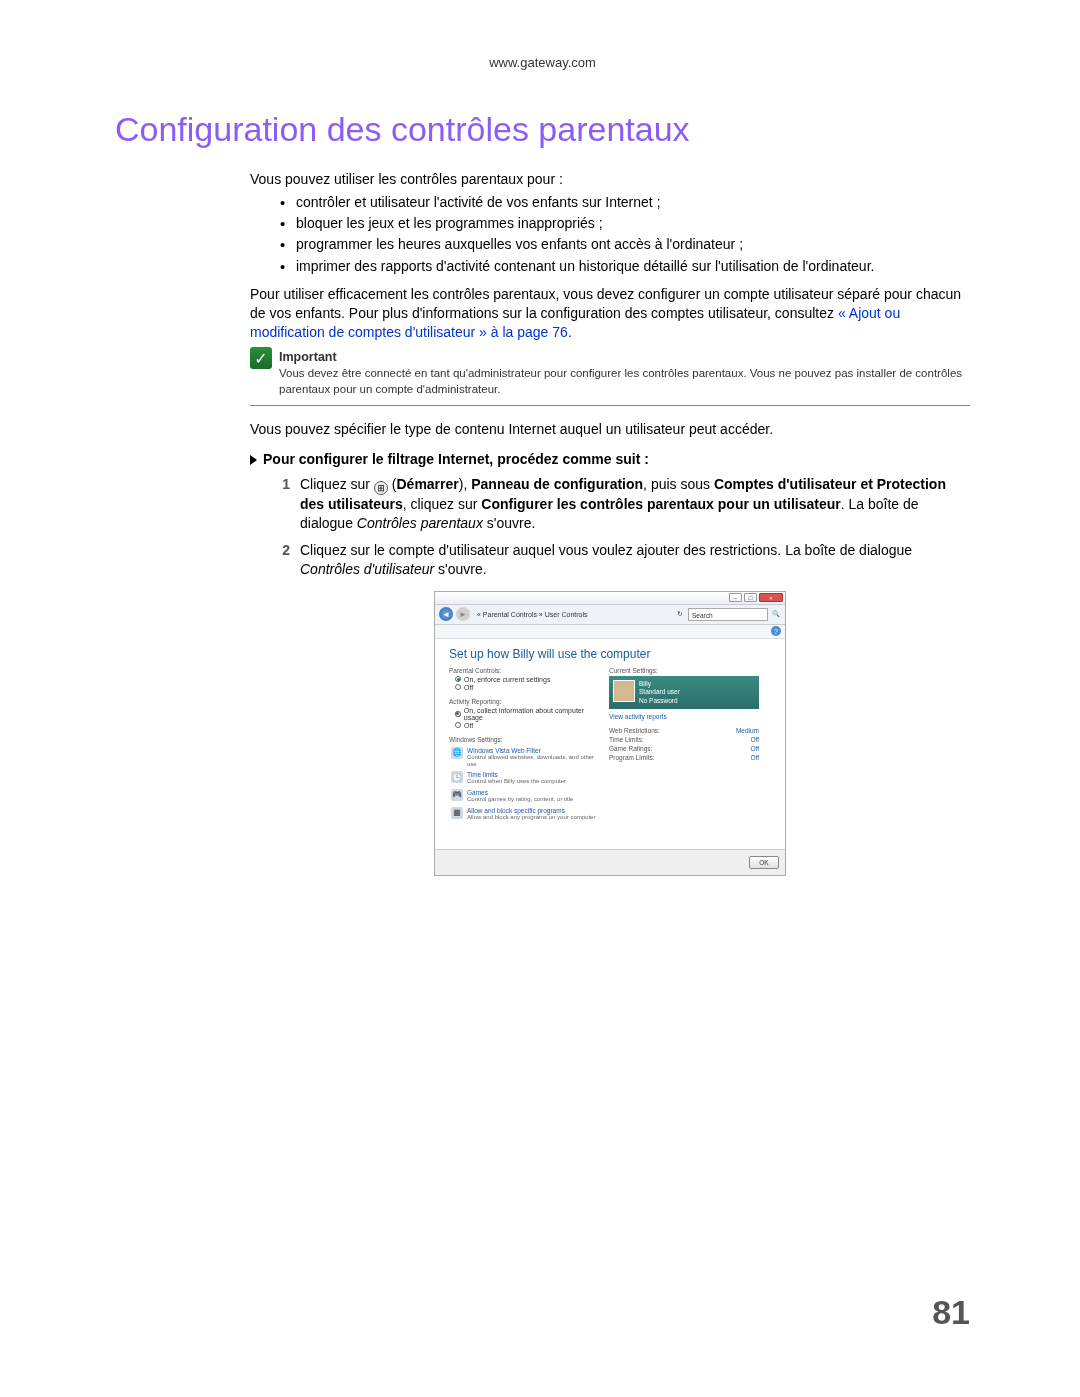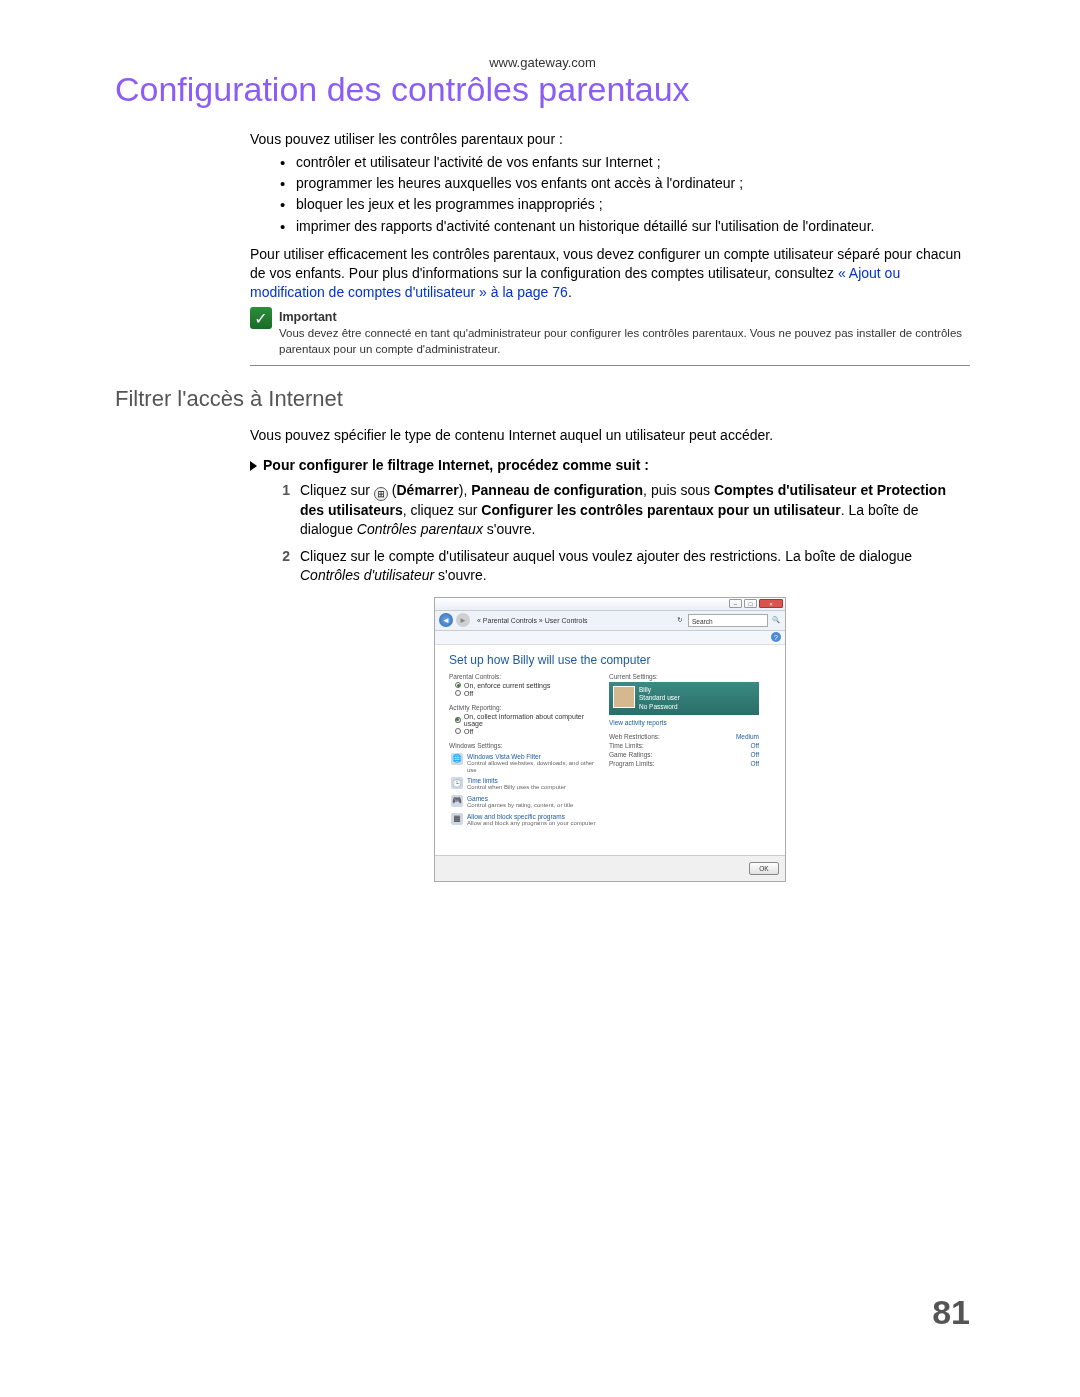--- a/index.html
+++ b/index.html
@@ -12,20 +12,21 @@
     height: 1397px;
     position: relative;
   }
   .page {
     padding: 55px 110px 60px 115px;
   }
   .header-url {
     text-align: center;
     font-size: 13px;
     color: #333;
+    margin-bottom: 40px;
   }
   h1 {
     font-size: 34px;
     font-weight: 300;
     color: #8b5cf6;
     margin-bottom: 22px;
     font-family: "Segoe UI", Arial, sans-serif;
   }
   h2 {
     font-size: 22px;
@@ -202,40 +203,39 @@
 
 <div class="page">
   <div class="header-url">www.gateway.com</div>
 
   <h1>Configuration des contrôles parentaux</h1>
 
   <div class="body-text">
     <p class="intro">Vous pouvez utiliser les contrôles parentaux pour :</p>
     <ul class="bullets">
       <li>contrôler et utilisateur l'activité de vos enfants sur Internet ;</li>
+      <li>bloquer les jeux et les programmes inappropriés ;</li>
       <li>programmer les heures auxquelles vos enfants ont accès à l'ordinateur ;</li>
-      <li>bloquer les jeux et les programmes inappropriés ;</li>
       <li>imprimer des rapports d'activité contenant un historique détaillé sur l'utilisation de l'ordinateur.</li>
     </ul>
     <p class="para">
       <span>Pour utiliser efficacement les contrôles parentaux, vous devez configurer un compte utilisateur séparé pour chacun de vos enfants. Pour plus d'informations sur la configuration des comptes utilisateur, consultez </span><span class="link">« Ajout ou modification de comptes d'utilisateur » à la page 76</span><span>.</span>
     </p>
 
     <div class="important-block">
       <div class="check-icon">✓</div>
       <div>
         <span class="important-title">Important</span><br>
         <span>Vous devez être connecté en tant qu'administrateur pour configurer les contrôles parentaux. Vous ne pouvez pas installer de contrôles parentaux pour un compte d'administrateur.</span>
       </div>
     </div>
   </div>
 
   <hr class="hr">
 
-  <h2>Filtrer l'accès à Internet</h2>
 
   <div class="body-text">
     <p class="para">Vous pouvez spécifier le type de contenu Internet auquel un utilisateur peut accéder.</p>
 
     <p class="proc-title">
       <span class="tri"></span><span>Pour configurer le filtrage Internet, procédez comme suit :</span>
     </p>
 
     <ol class="steps">
       <li>

